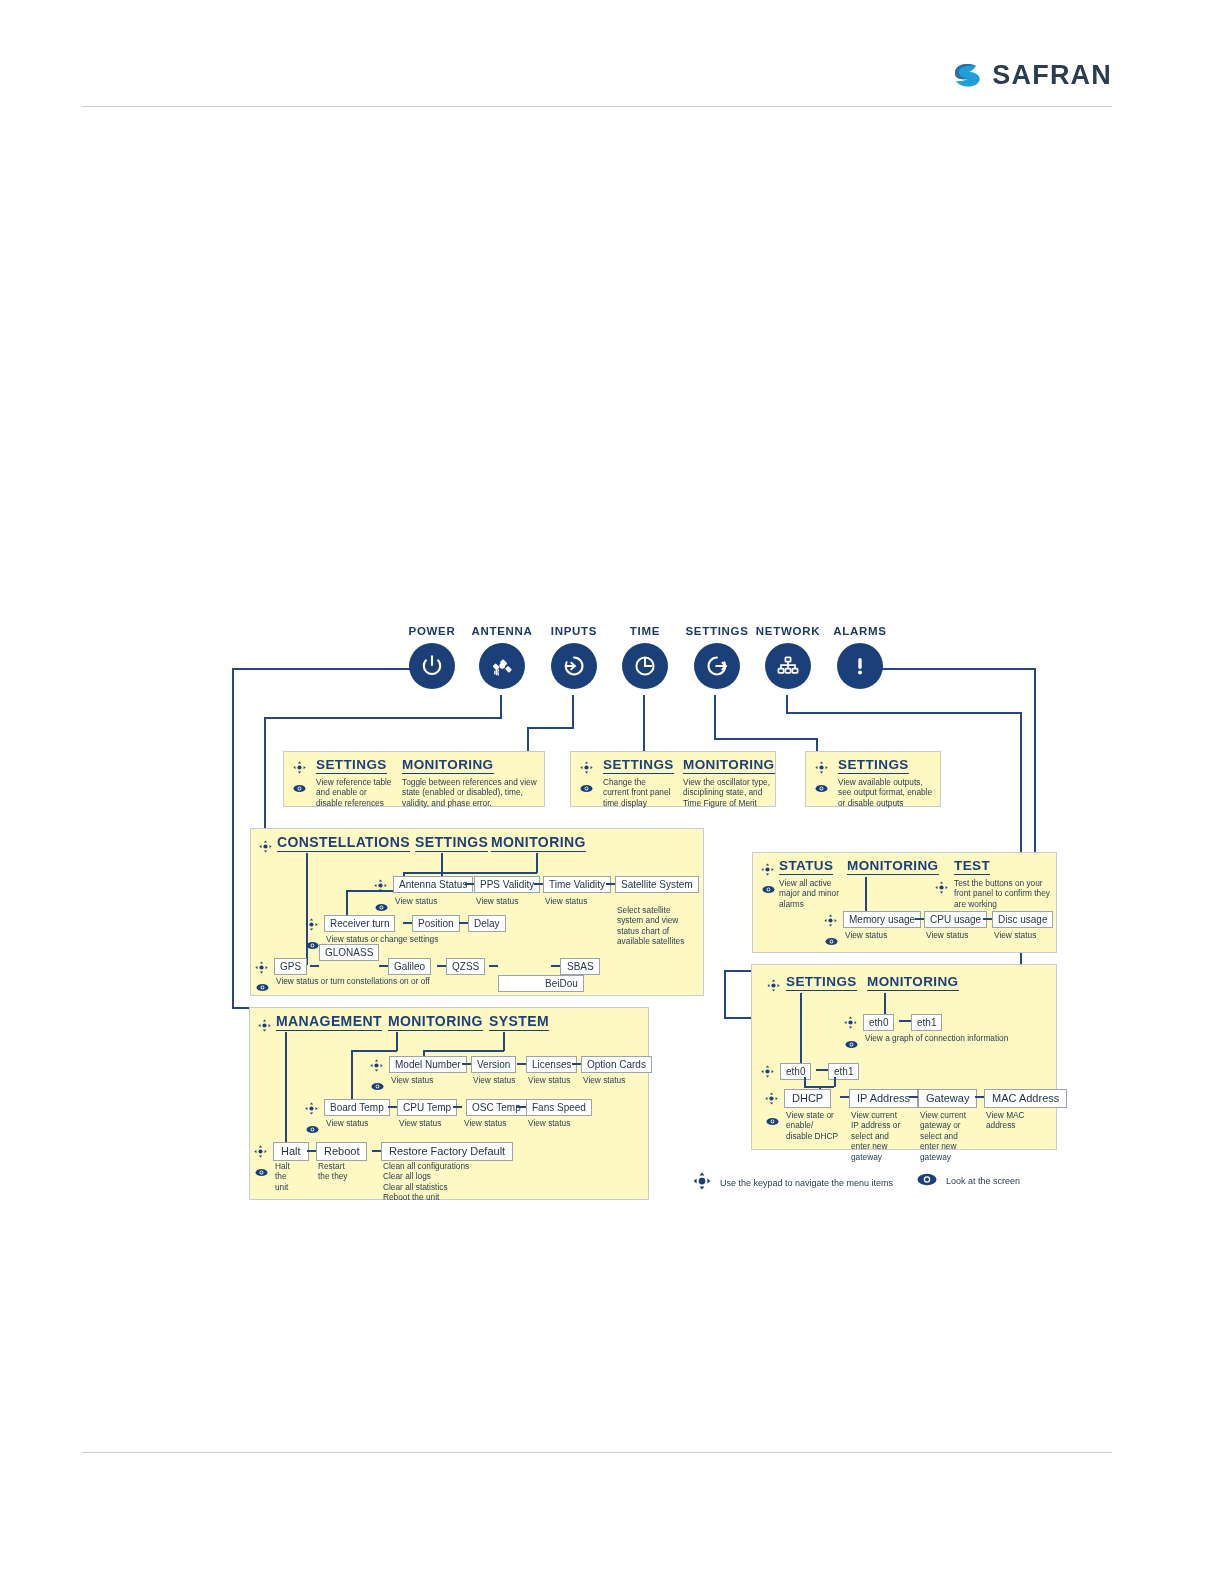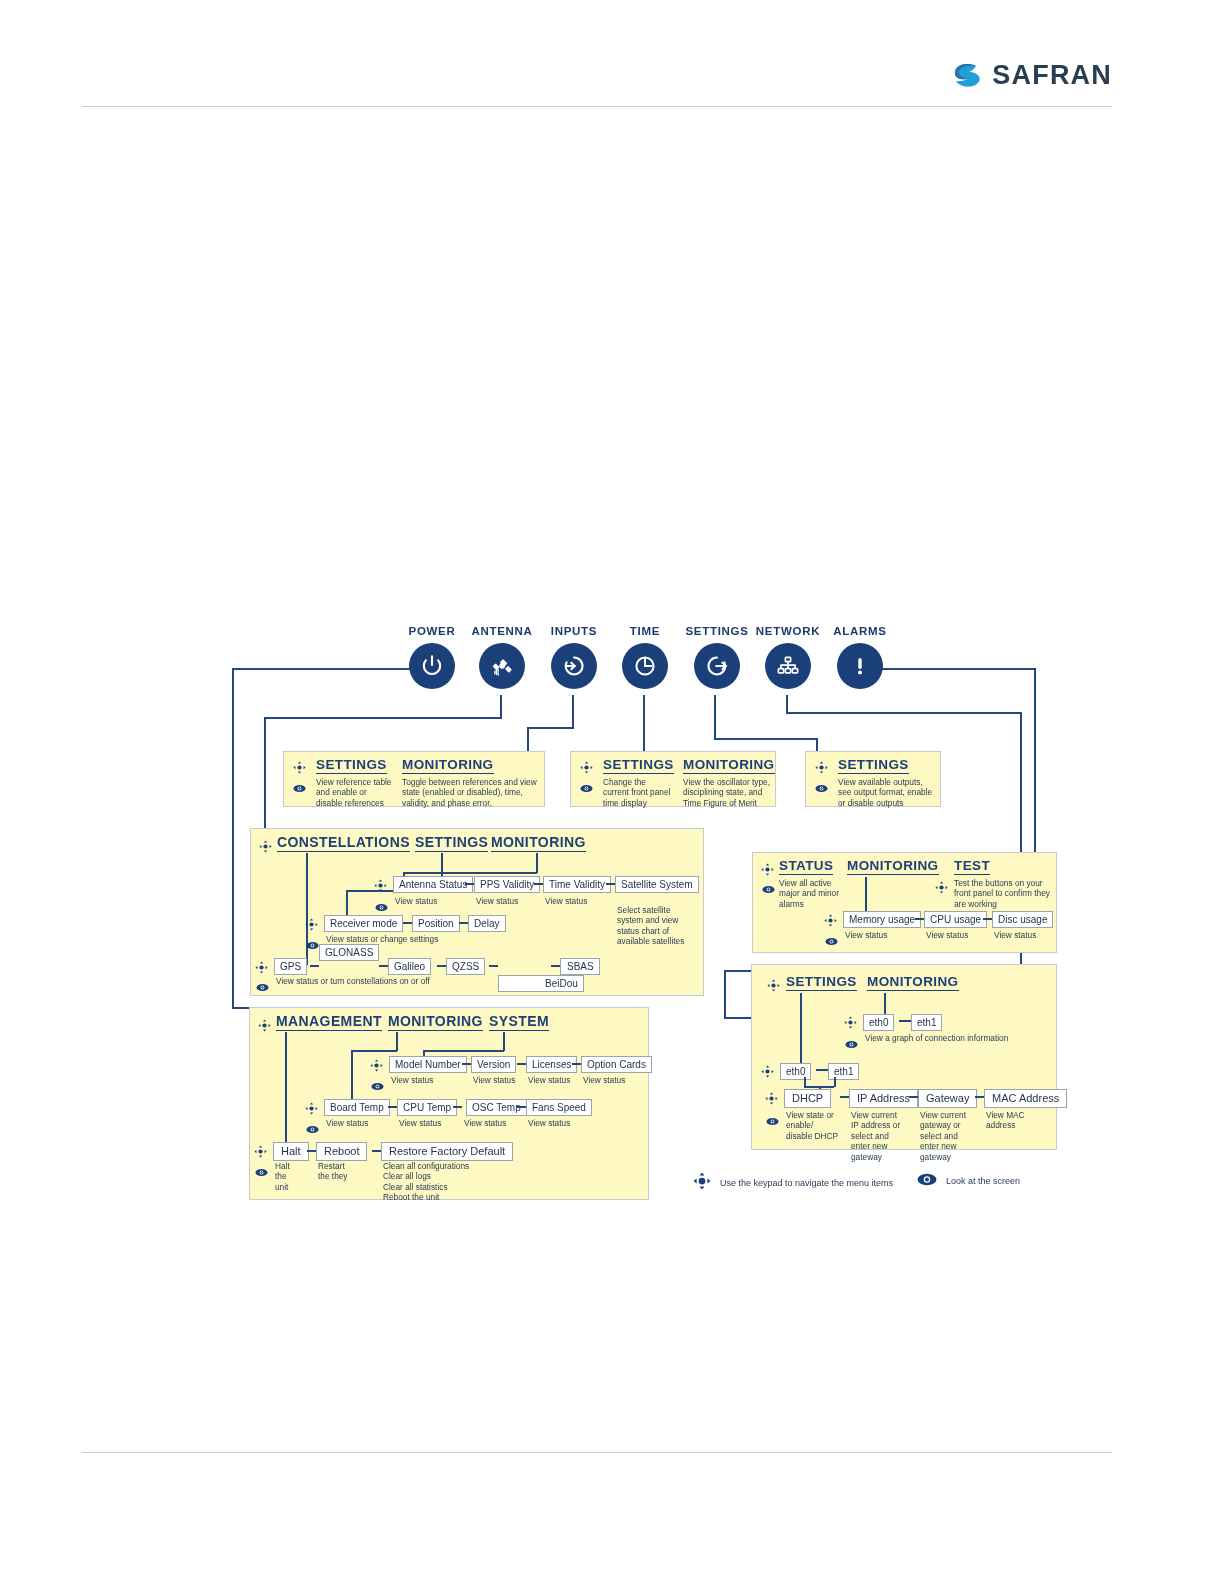--- a/index.html
+++ b/index.html
@@ -316,21 +316,21 @@
     <span class="pad-ic" style="left:54px;top:88px;">
       <svg width="13" height="13" viewBox="0 0 16 16">
           <g fill="#1b4079">
         <polygon points="8,0.5 10,3 6,3"></polygon>
             <polygon points="8,15.5 10,13 6,13"></polygon>
         <polygon points="0.5,8 3,6 3,10"></polygon>
             <polygon points="15.5,8 13,6 13,10"></polygon>
         <circle cx="8" cy="8" r="2.6"></circle>
           </g>
         </svg></span>
-    <span class="chip row-abs" style="left:73px;top:86px;">Receiver mode</span>
+    <span class="chip row-abs" style="left:73px;top:86px;">Receiver turn</span>
     <div class="ln lnh" style="left:152px;top:93px;width:9px;"></div>
     <span class="chip row-abs" style="left:161px;top:86px;">Position</span>
     <div class="ln lnh" style="left:208px;top:93px;width:9px;"></div>
     <span class="chip row-abs" style="left:217px;top:86px;">Delay</span>
 
     <span class="eye-ic" style="left:55px;top:107px;">
       <svg width="13" height="9" viewBox="0 0 18 11">
           <ellipse cx="9" cy="5.5" rx="8.3" ry="5" fill="#1b4079"></ellipse>
           <circle cx="9" cy="5.5" r="2.6" fill="#fff"></circle>
           <circle cx="9" cy="5.5" r="1.6" fill="#1b4079"></circle>

